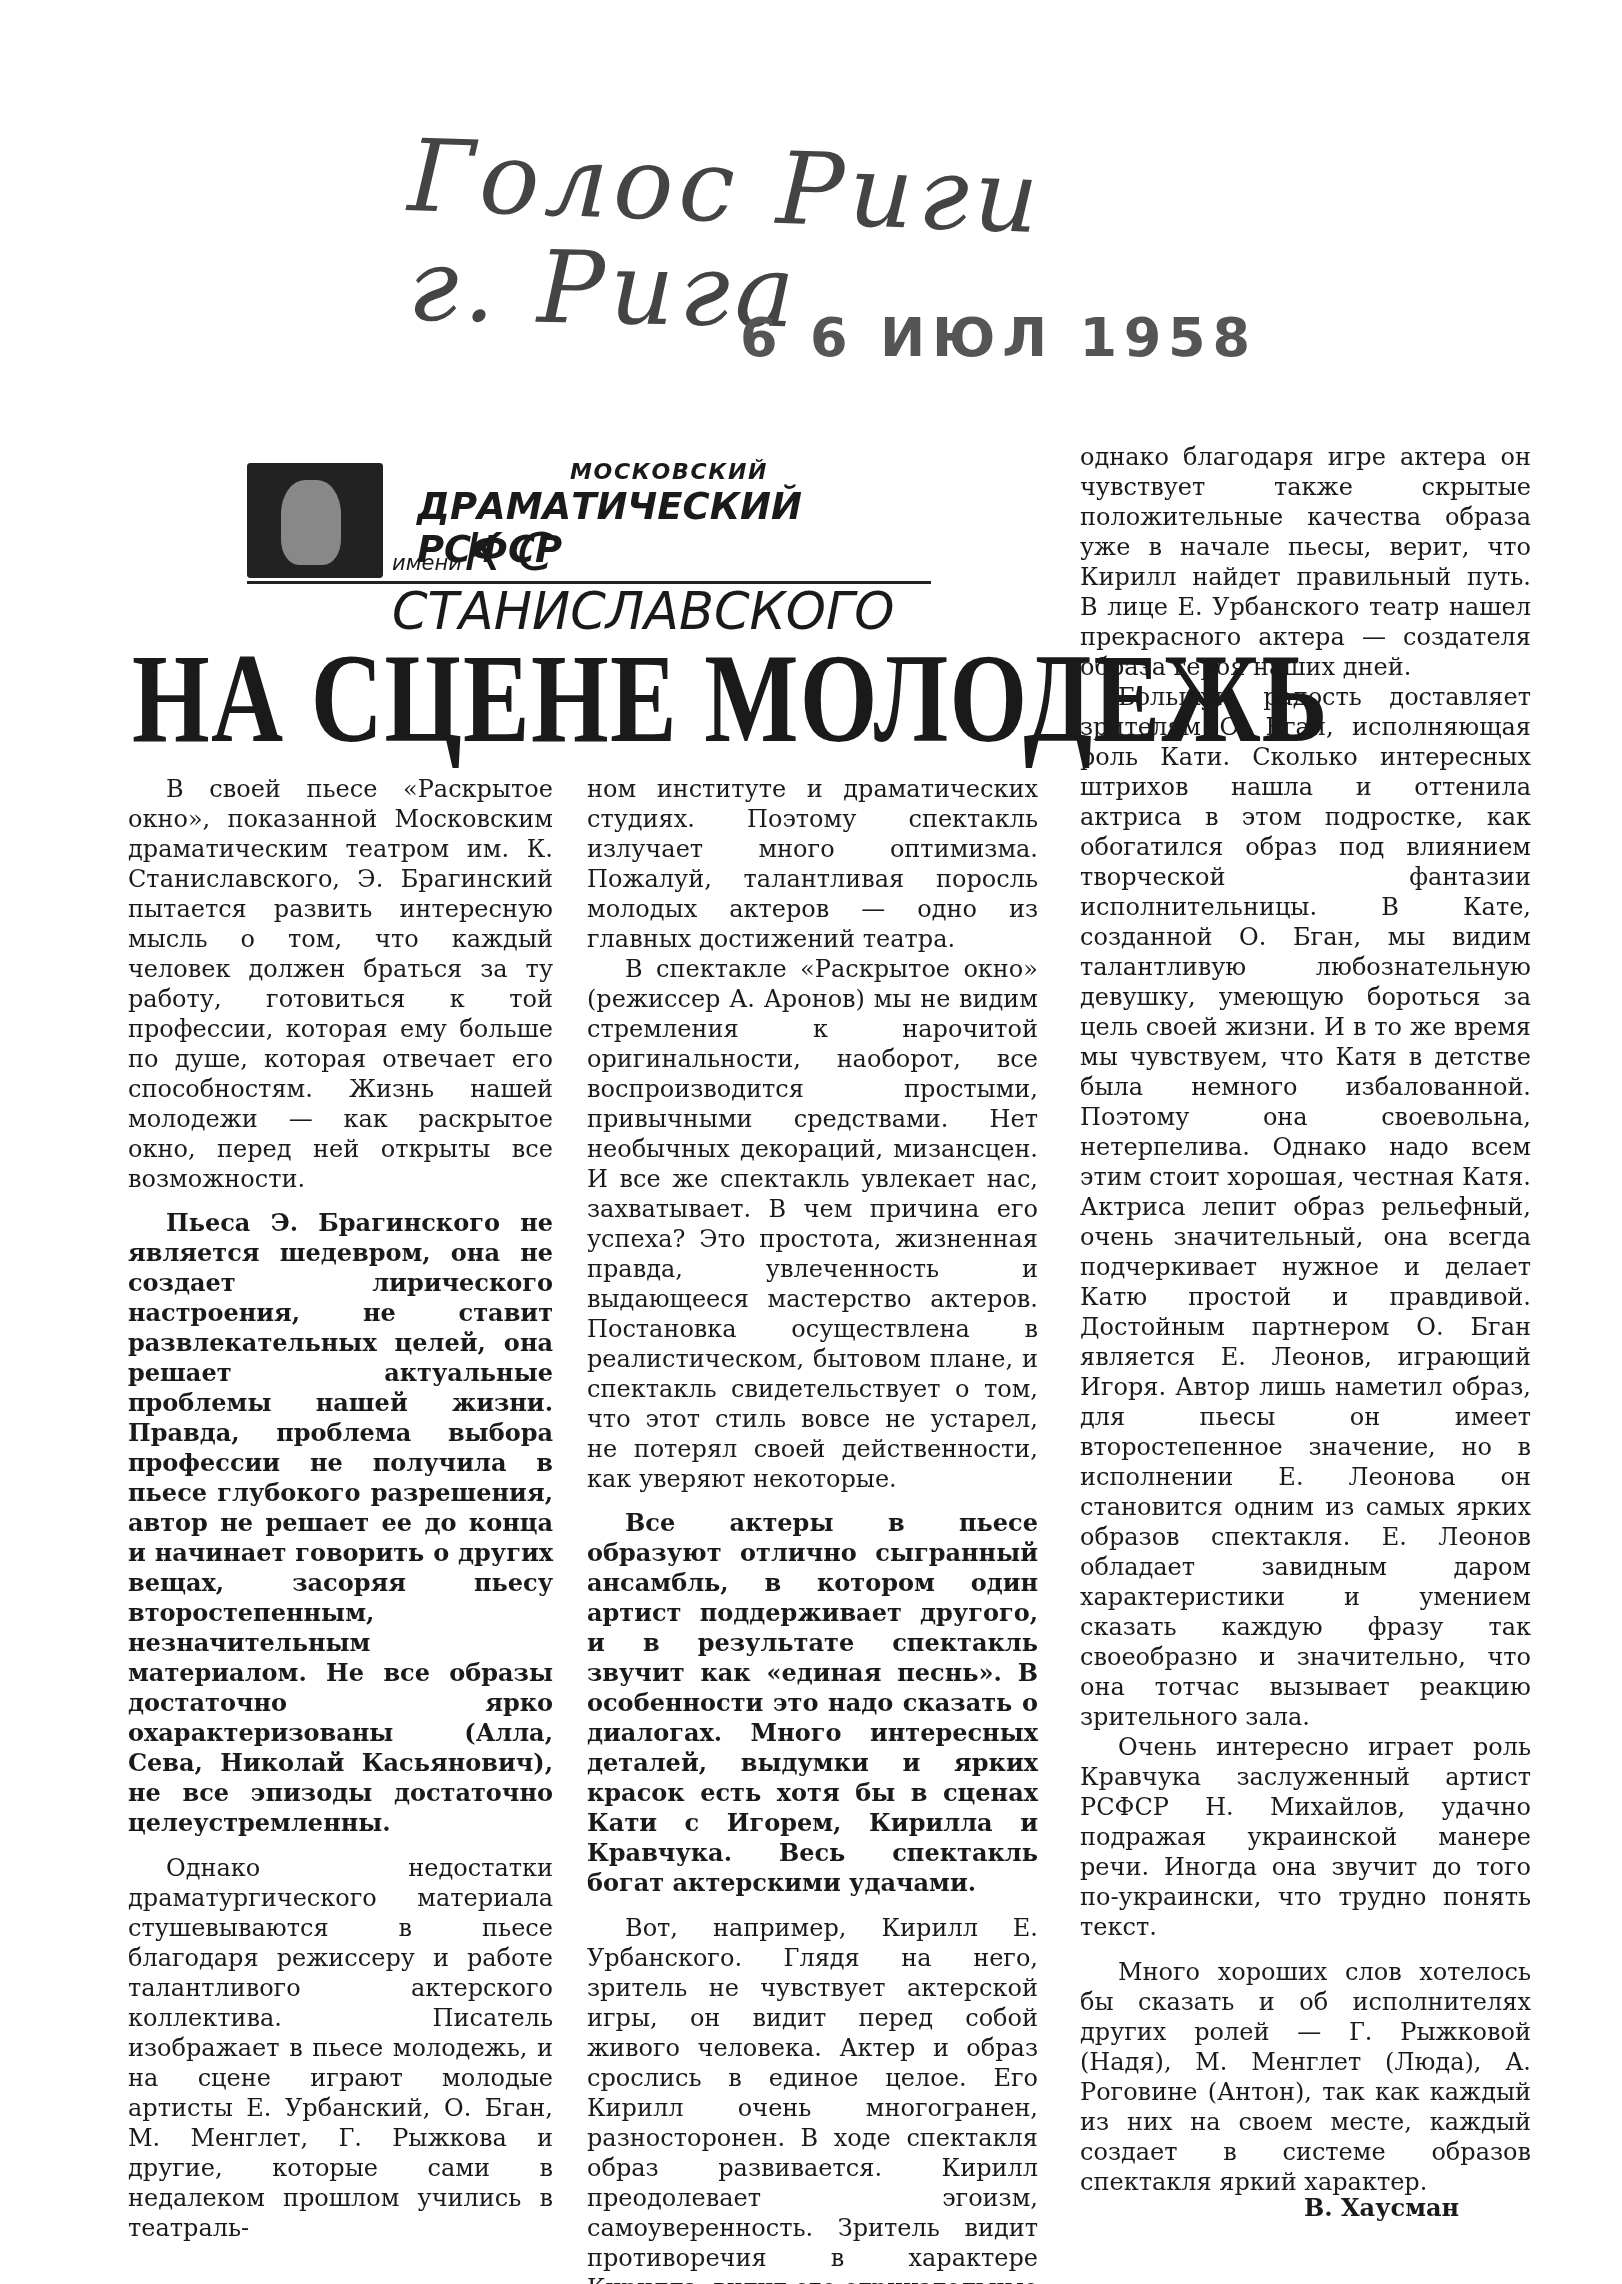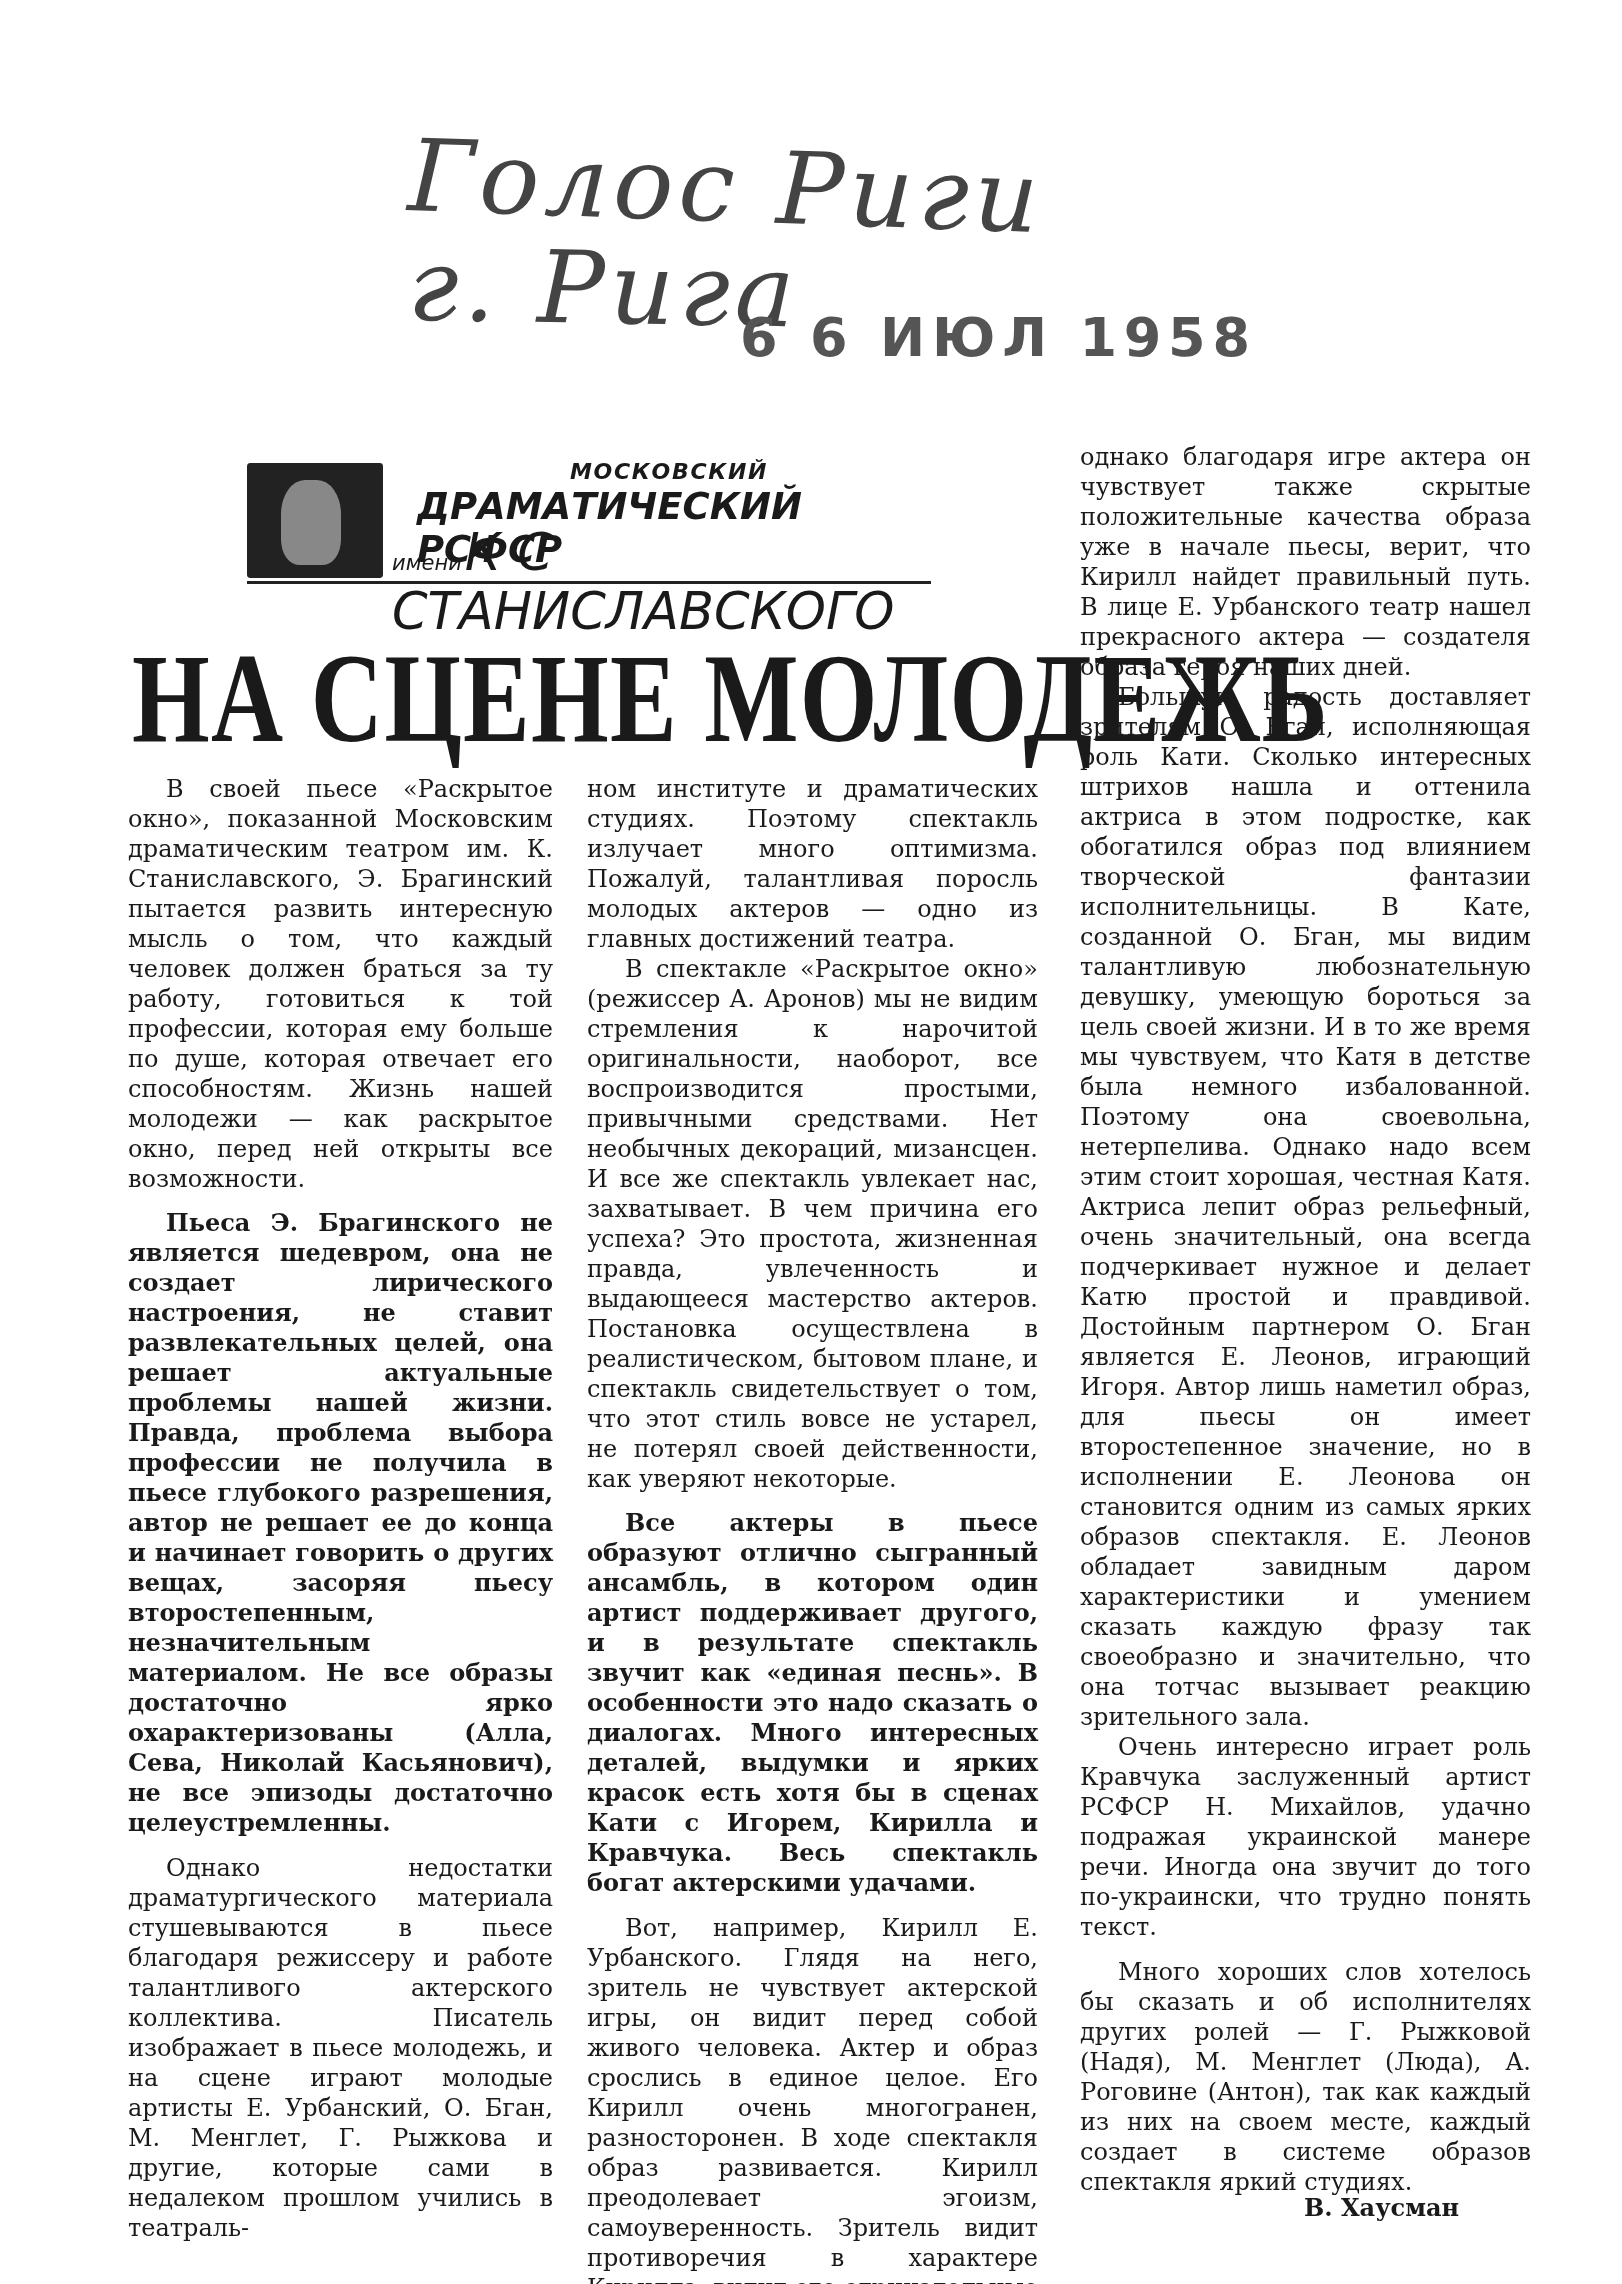--- a/index.html
+++ b/index.html
@@ -64,17 +64,17 @@
   <p class="cont">ном институте и драматических студиях. Поэтому спектакль излучает много оптимизма. Пожалуй, талантливая поросль молодых актеров — одно из главных достижений театра.</p>
   <p>В спектакле «Раскрытое окно» (режиссер А. Аронов) мы не видим стремления к нарочитой оригинальности, наоборот, все воспроизводится простыми, привычными средствами. Нет необычных декораций, мизансцен. И все же спектакль увлекает нас, захватывает. В чем причина его успеха? Это простота, жизненная правда, увлеченность и выдающееся мастерство актеров. Постановка осуществлена в реалистическом, бытовом плане, и спектакль свидетельствует о том, что этот стиль вовсе не устарел, не потерял своей действенности, как уверяют некоторые.</p>
   <p class="bold">Все актеры в пьесе образуют отлично сыгранный ансамбль, в котором один артист поддерживает другого, и в результате спектакль звучит как «единая песнь». В особенности это надо сказать о диалогах. Много интересных деталей, выдумки и ярких красок есть хотя бы в сценах Кати с Игорем, Кирилла и Кравчука. Весь спектакль богат актерскими удачами.</p>
   <p class="gap">Вот, например, Кирилл Е. Урбанского. Глядя на него, зритель не чувствует актерской игры, он видит перед собой живого человека. Актер и образ срослись в единое целое. Его Кирилл очень многогранен, разносторонен. В ходе спектакля образ развивается. Кирилл преодолевает эгоизм, самоуверенность. Зритель видит противоречия в характере Кирилла, видит его отрицательные черты,</p>
 </div>
 
 <div class="col c3">
   <p class="cont">однако благодаря игре актера он чувствует также скрытые положительные качества образа уже в начале пьесы, верит, что Кирилл найдет правильный путь. В лице Е. Урбанского театр нашел прекрасного актера — создателя образа героя наших дней.</p>
   <p>Большую радость доставляет зрителям О. Бган, исполняющая роль Кати. Сколько интересных штрихов нашла и оттенила актриса в этом подростке, как обогатился образ под влиянием творческой фантазии исполнительницы. В Кате, созданной О. Бган, мы видим талантливую любознательную девушку, умеющую бороться за цель своей жизни. И в то же время мы чувствуем, что Катя в детстве была немного избалованной. Поэтому она своевольна, нетерпелива. Однако надо всем этим стоит хорошая, честная Катя. Актриса лепит образ рельефный, очень значительный, она всегда подчеркивает нужное и делает Катю простой и правдивой. Достойным партнером О. Бган является Е. Леонов, играющий Игоря. Автор лишь наметил образ, для пьесы он имеет второстепенное значение, но в исполнении Е. Леонова он становится одним из самых ярких образов спектакля. Е. Леонов обладает завидным даром характеристики и умением сказать каждую фразу так своеобразно и значительно, что она тотчас вызывает реакцию зрительного зала.</p>
   <p>Очень интересно играет роль Кравчука заслуженный артист РСФСР Н. Михайлов, удачно подражая украинской манере речи. Иногда она звучит до того по-украински, что трудно понять текст.</p>
-  <p class="gap">Много хороших слов хотелось бы сказать и об исполнителях других ролей — Г. Рыжковой (Надя), М. Менглет (Люда), А. Роговине (Антон), так как каждый из них на своем месте, каждый создает в системе образов спектакля яркий студиях.</p>
+  <p class="gap">Много хороших слов хотелось бы сказать и об исполнителях других ролей — Г. Рыжковой (Надя), М. Менглет (Люда), А. Роговине (Антон), так как каждый из них на своем месте, каждый создает в системе образов спектакля яркий характер.</p>
 </div>
 
 <div class="byline">В. Хаусман</div>
 
 
 </body></html>

